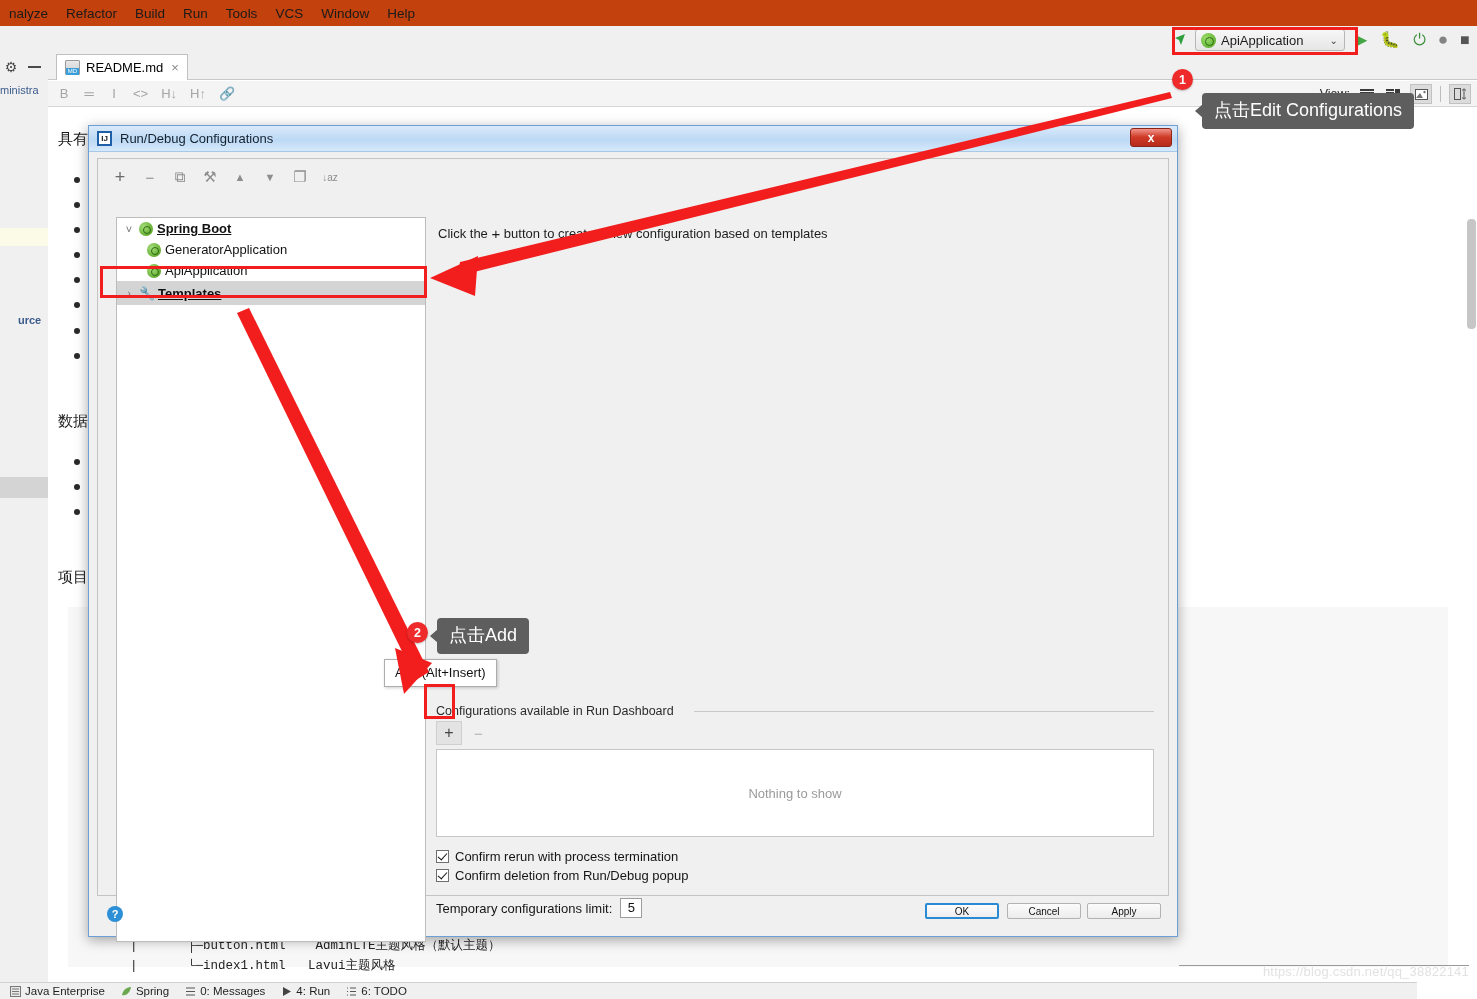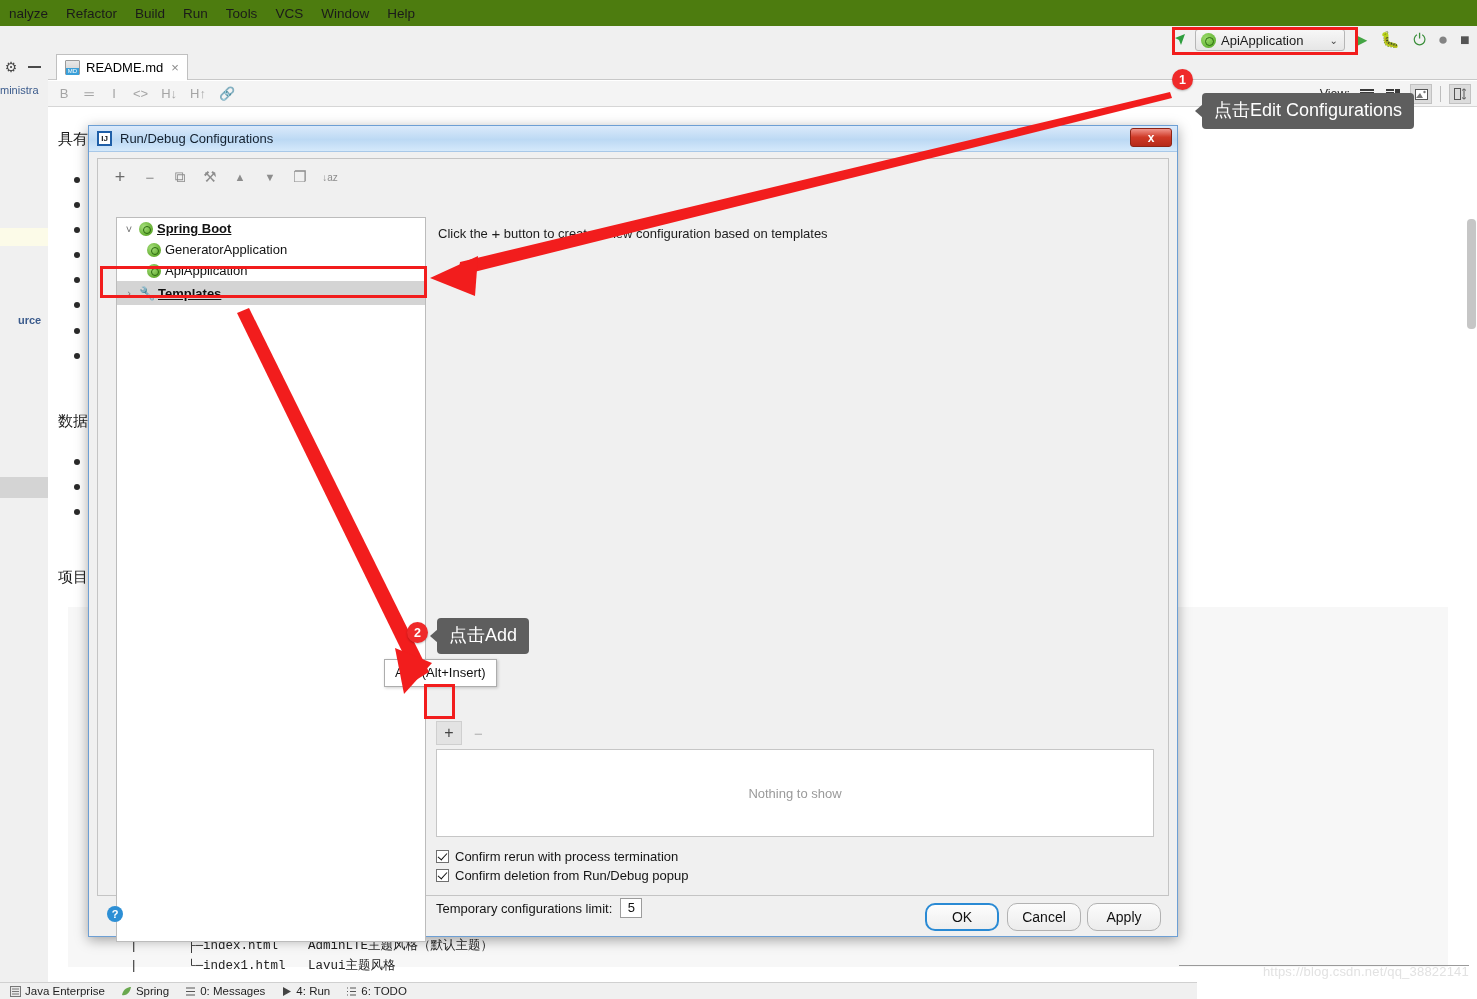--- a/index.html
+++ b/index.html
@@ -8,21 +8,21 @@
     overflow: hidden;
     font-family: "Liberation Sans", sans-serif;
     background: #ffffff;
     color: #000000;
   }
   #root { position: relative; width: 1477px; height: 999px; }
 
   
   .menubar {
     position: absolute; left: 0; top: 0; width: 1477px; height: 26px;
-    background: #4d7c0f; display: flex; align-items: center;
+    background: #c2410c; display: flex; align-items: center;
     font-size: 13.5px; color: #1a1a1a;
   }
   .menubar .mi { padding: 0 9px; white-space: nowrap; }
 
   
   .topstrip {
     position: absolute; left: 0; top: 26px; width: 1477px; height: 26px;
     background: #f0f0f0;
   }
 
@@ -144,21 +144,21 @@
     content: ""; position: absolute; left: 4px; top: 4px; width: 7px; height: 7px;
     border: 1.5px solid #2e6d12; border-radius: 50%;
   }
   .chev { font-size: 10px; color: #444; margin-left: auto; }
   .runbtn { font-size: 16px; line-height: 1; margin: 0 3px; }
   .runbtn.play { color: #44a544; }
   .runbtn.dim { opacity: .45; }
 
   
   .statusbar {
-    position: absolute; left: 0; bottom: 0; width: 1197px; height: 17px;
+    position: absolute; left: 0; bottom: 0; width: 1417px; height: 17px;
     background: #f0f0f0; border-top: 1px solid #d0d0d0;
     display: flex; align-items: center; gap: 16px; padding-left: 10px;
     font-size: 11.5px; color: #1f1f1f;
   }
   .sb-item { display: flex; align-items: center; gap: 4px; white-space: nowrap; }
 
   
   .watermark {
     position: absolute; right: 8px; bottom: 20px;
     font-size: 13px; color: #e2e2e2; letter-spacing: .2px;
@@ -289,24 +289,24 @@
   
   .dlg-footer {
     position: absolute; left: 0; right: 0; bottom: 0; height: 40px;
   }
   .helpbtn {
     position: absolute; left: 18px; top: 10px; width: 16px; height: 16px;
     border-radius: 50%; background: #2d8fd5; color: #fff; font-size: 11px;
     display: flex; align-items: center; justify-content: center; font-weight: bold;
   }
   .btn {
-    position: absolute; top: 7px; height: 28px; min-width: 72px;
+    position: absolute; top: 7px; height: 16px; min-width: 72px;
     background: linear-gradient(#fcfcfc,#ececec);
-    border: 1px solid #b2b2b2; border-radius: 10px;
-    font-size: 14px; color: #111;
+    border: 1px solid #b2b2b2; border-radius: 2px;
+    font-size: 10px; color: #111;
     display: flex; align-items: center; justify-content: center;
   }
   .btn.primary { border: 2px solid #2a8ad4; background: linear-gradient(#fdfdfd,#eeeeee); }
 
   
   .redbox { position: absolute; border: 3px solid #f21d1d; pointer-events: none; }
   .badge {
     position: absolute; width: 21px; height: 21px; border-radius: 50%;
     background: #ef2a2a; color: #fff; font-size: 12.5px; font-weight: bold;
     display: flex; align-items: center; justify-content: center;
@@ -444,21 +444,21 @@
     <div class="bullet" style="left:26px; top:221px;"></div>
     <div class="bullet" style="left:26px; top:246px;"></div>
     <div class="cn-head" style="left:10px; top:305px;">数据</div>
     <div class="bullet" style="left:26px; top:352px;"></div>
     <div class="bullet" style="left:26px; top:377px;"></div>
     <div class="bullet" style="left:26px; top:402px;"></div>
     <div class="cn-head" style="left:10px; top:461px;">项目</div>
 
     <div class="code-block">
       <div class="code-line" style="left:22px; top:10px;">re</div>
-      <div class="code-line" style="left:120px; top:330px;">├─index.html    AdminLTE主题风格（默认主题）</div>
+      <div class="code-line" style="left:120px; top:330px;">├─button.html    AdminLTE主题风格（默认主题）</div>
       <div class="code-line" style="left:120px; top:350px;">└─index1.html   Lavui主题风格</div>
       <div class="code-line" style="left:62px; top:32px;">|</div>
       <div class="code-line" style="left:62px; top:52px;">|</div>
       <div class="code-line" style="left:62px; top:72px;">|</div>
       <div class="code-line" style="left:62px; top:92px;">|</div>
       <div class="code-line" style="left:62px; top:112px;">|</div>
       <div class="code-line" style="left:62px; top:132px;">|</div>
       <div class="code-line" style="left:62px; top:152px;">|</div>
       <div class="code-line" style="left:62px; top:172px;">|</div>
       <div class="code-line" style="left:62px; top:192px;">|</div>
@@ -515,20 +515,24 @@
           <span class="twisty">›</span>
           <span class="wrench">🔧</span>
           <span class="bold">Templates</span>
         </div>
       </div>
 
       <div class="hint">
         <span>Click the </span><span class="plus">+</span><span> button to create a new configuration based on templates</span>
       </div>
 
+      <div class="dash-sep">
+        <span>Configurations available in Run Dashboard</span>
+        <span class="line"></span>
+      </div>
       <div class="dash-tools">
         <span class="dash-plus">+</span>
         <span class="dash-minus">−</span>
       </div>
       <div class="dash-box">
         <span>Nothing to show</span>
       </div>
 
       <div class="chkrow" style="top:690px;">
         <span class="chk on"></span>

